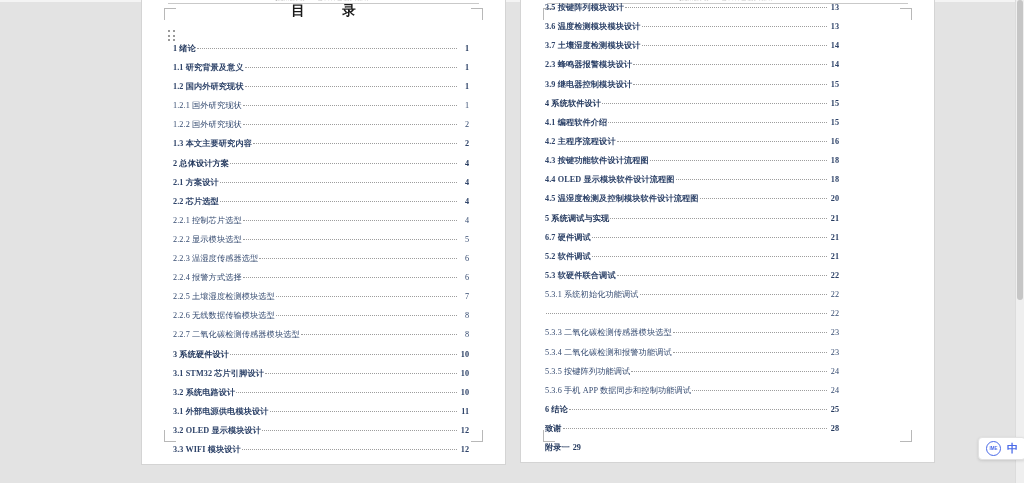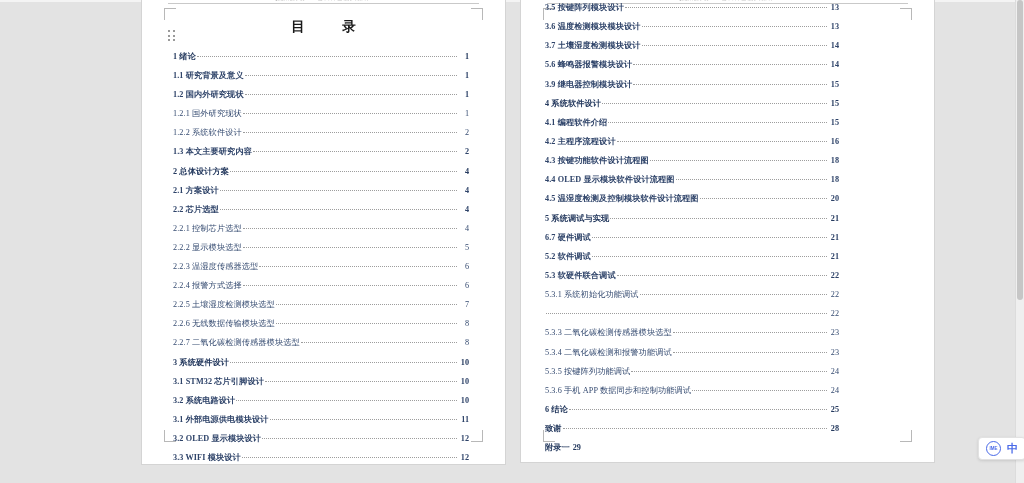--- a/index.html
+++ b/index.html
@@ -58,29 +58,29 @@
   .grip i{display:block;width:2px;height:2px;background:#9a9a9a;}
 
   
   .toc-title{
     text-align:center;
     font-weight:bold;
     font-size:13.5px;
     color:#1a1a1a;
     letter-spacing:12px;
     padding-left:12px;
-    margin-top:24px;
+    margin-top:8px;
     font-family:"Liberation Serif","DejaVu Serif",serif;
   }
   .toc{
     position:absolute;
     font-size:8.2px;
     color:#2b3f63;
   }
-  .toc-left{left:31px;width:296px;top:53px;}
+  .toc-left{left:31px;width:296px;top:45px;}
   .toc-right{left:24px;width:294px;top:4px;}
 
   .toc-row{
     display:flex;align-items:baseline;
     height:19.1px;
     white-space:nowrap;
     font-weight:bold;
     line-height:19.1px;
   }
   .toc-right .toc-row{height:19.15px;line-height:19.15px;}
@@ -187,21 +187,21 @@
             <span class="lbl">1.2 国内外研究现状</span>
             <span class="dots"></span>
             <span class="pg">1</span>
           </div>
           <div class="toc-row lvl3">
             <span class="lbl">1.2.1 国外研究现状</span>
             <span class="dots"></span>
             <span class="pg">1</span>
           </div>
           <div class="toc-row lvl3">
-            <span class="lbl">1.2.2 系统软件设计</span>
+            <span class="lbl">1.2.2 国外研究现状</span>
             <span class="dots"></span>
             <span class="pg">2</span>
           </div>
           <div class="toc-row lvl2">
             <span class="lbl">1.3 本文主要研究内容</span>
             <span class="dots"></span>
             <span class="pg">2</span>
           </div>
           <div class="toc-row lvl1">
             <span class="lbl">2 总体设计方案</span>
@@ -305,21 +305,21 @@
             <span class="lbl">3.6 温度检测模块模块设计</span>
             <span class="dots"></span>
             <span class="pg">13</span>
           </div>
           <div class="toc-row lvl2">
             <span class="lbl">3.7 土壤湿度检测模块设计</span>
             <span class="dots"></span>
             <span class="pg">14</span>
           </div>
           <div class="toc-row lvl2">
-            <span class="lbl">5.6 蜂鸣器报警模块设计</span>
+            <span class="lbl">2.3 蜂鸣器报警模块设计</span>
             <span class="dots"></span>
             <span class="pg">14</span>
           </div>
           <div class="toc-row lvl2">
             <span class="lbl">3.9 继电器控制模块设计</span>
             <span class="dots"></span>
             <span class="pg">15</span>
           </div>
           <div class="toc-row lvl1">
             <span class="lbl">4 系统软件设计</span>

